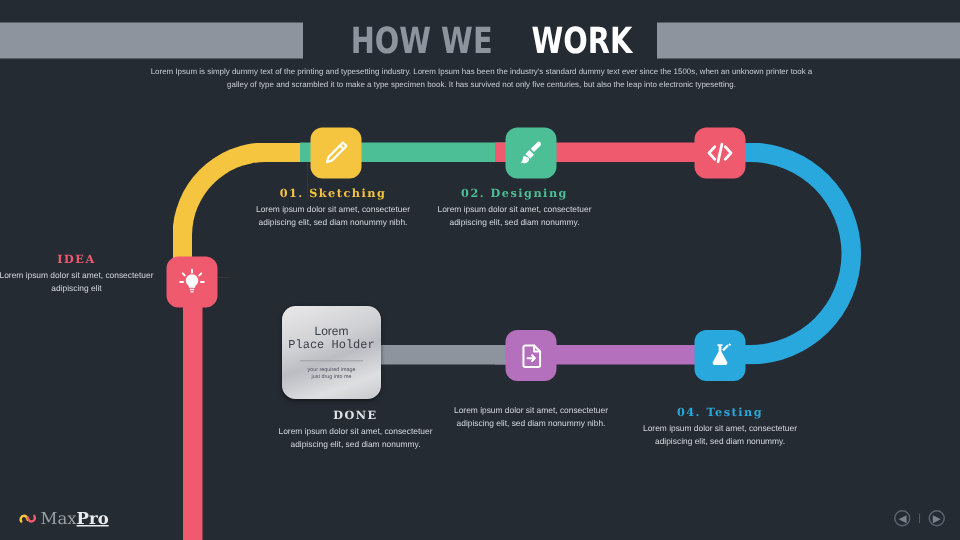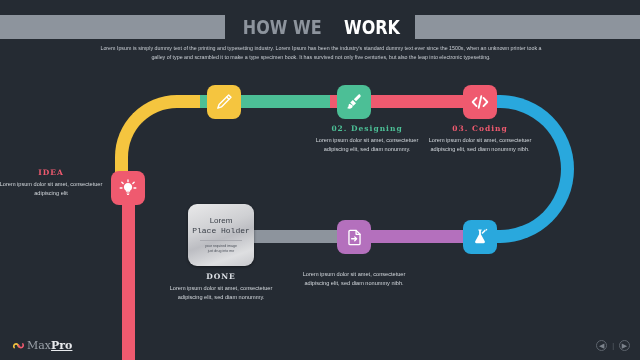--- a/index.html
+++ b/index.html
@@ -25,23 +25,23 @@
   }
   .title-wrap {
     position: absolute;
     left: 0; top: 13px;
     width: 640px;
     text-align: center;
   }
   .title-inner {
     display: inline-block;
     background: #252b33;
-    padding: 1px 8px 2px 8px;
+    padding: 1px 8px 2px 20px;
     font-family: "DejaVu Sans", sans-serif;
-    font-size: 20px;
+    font-size: 24px;
     line-height: 26px;
     white-space: nowrap;
   }
 
   
   .intro {
     position: absolute;
     left: 98px; top: 44px;
     width: 446px;
     text-align: center;
@@ -181,57 +181,61 @@
   </div>
 
   <div class="tile" style="left:207px; top:85px; background:#f5c53f;">
     <span>
       <svg width="20" height="20" viewBox="0 0 24 24" fill="none" stroke="#ffffff" stroke-width="1.7" stroke-linecap="round" stroke-linejoin="round">
         <path d="M17.6 3.6l2.8 2.8L8.9 17.9 4.6 19.4l1.5-4.3z"></path>
         <path d="M15.2 6l2.8 2.8"></path>
       </svg>
     </span>
   </div>
+  <div class="step" style="left:161px; top:124px;">
+    <span class="num" style="color:#f5c53f;">01.  Sketching</span>
+    <span class="body">Lorem ipsum dolor sit amet, consectetuer adipiscing elit, sed diam nonummy nibh.</span>
+  </div>
 
   <div class="tile" style="left:337px; top:85px; background:#4cbf96;">
     <span>
       <svg width="20" height="20" viewBox="0 0 24 24" fill="#ffffff">
         <path d="M19.4 3.3c-.7-.7-1.7-.6-2.5.2l-5.1 5.1 2.6 2.6 5.1-5.1c.8-.8.6-2.1-.1-2.8z"></path>
         <path d="M10.6 9.6l-3.1 3.1 3.8 3.8 3.1-3.1z"></path>
         <path d="M6.4 14.2c-1.3 1.3-.6 2.6-1.4 3.9-.5.8-1.4 1.2-1.4 1.2 1.6 1.2 4.3 1.3 5.9-.3 1-1 1.1-2.2.7-3.1l-3.8-1.7z"></path>
       </svg>
     </span>
   </div>
-  <div class="step" style="left:306px; top:124px;">
+  <div class="step" style="left:282px; top:124px;">
     <span class="num" style="color:#4cbf96;">02.  Designing</span>
     <span class="body">Lorem ipsum dolor sit amet, consectetuer adipiscing elit, sed diam nonummy.</span>
   </div>
 
   <div class="tile" style="left:463px; top:85px; background:#ef5a6f;">
     <span>
       <svg width="22" height="22" viewBox="0 0 24 24" fill="none" stroke="#ffffff" stroke-width="2" stroke-linecap="round" stroke-linejoin="round">
         <path d="M8.2 7.5L4 12l4.2 4.5"></path>
         <path d="M15.8 7.5L20 12l-4.2 4.5"></path>
         <path d="M13.4 5.6l-2.8 12.8"></path>
       </svg>
     </span>
   </div>
-  <div class="step" style="left:419px; top:124px;">
-    <span class="num" style="color:#ef5a6f;">03.  Coding</span>
-    <span class="body">Lorem ipsum dolor sit amet, consectetuer adipiscing elit, sed diam nonummy nibh.</span>
-  </div>
 
   <div class="tile" style="left:463px; top:220px; background:#29a8dd;">
     <span>
       <svg width="20" height="20" viewBox="0 0 24 24" fill="#ffffff">
         <path d="M10 3h4v1.3h-.9v4.4l4.6 8.4c.6 1.1-.1 2.4-1.4 2.4H7.7c-1.3 0-2-1.3-1.4-2.4l4.6-8.4V4.3H10z"></path>
         <path d="M17.8 3.1l1.3 1.3-4.1 4.1-1.3-1.3z" opacity="0.95"></path>
         <path d="M19.6 2.1l1.3 1.3-1 1-1.3-1.3z"></path>
       </svg>
     </span>
+  </div>
+  <div class="step" style="left:419px; top:270px;">
+    <span class="num" style="color:#29a8dd;">04.  Testing</span>
+    <span class="body">Lorem ipsum dolor sit amet, consectetuer adipiscing elit, sed diam nonummy.</span>
   </div>
 
   <div class="tile" style="left:337px; top:220px; background:#b470bd;">
     <span>
       <svg width="19" height="19" viewBox="0 0 24 24" fill="none" stroke="#ffffff" stroke-width="1.7" stroke-linecap="round" stroke-linejoin="round">
         <path d="M14 3H6.5A1.5 1.5 0 0 0 5 4.5v15A1.5 1.5 0 0 0 6.5 21h11a1.5 1.5 0 0 0 1.5-1.5V8z"></path>
         <path d="M14 3v5h5"></path>
         <path d="M8.4 13.6h6.2M12.3 11.2l2.4 2.4-2.4 2.4"></path>
       </svg>
     </span>
@@ -240,21 +244,21 @@
     <span class="body">Lorem ipsum dolor sit amet, consectetuer adipiscing elit, sed diam nonummy nibh.</span>
   </div>
 
   <div class="ph">
     <div class="l1">Lorem</div>
     <div class="l2">Place Holder</div>
     <div class="rule"></div>
     <div class="l3">your required image</div>
     <div class="l3">just drug into me</div>
   </div>
-  <div class="step" style="left:160px; top:272px;">
+  <div class="step" style="left:176px; top:272px;">
     <span class="num" style="color:#dfe3e8;">DONE</span>
     <span class="body">Lorem ipsum dolor sit amet, consectetuer adipiscing elit, sed diam nonummy.</span>
   </div>
 
   <div class="logo">
     <span class="mark">
       <svg width="13" height="11" viewBox="0 0 24 20" fill="none" stroke-width="3" stroke-linecap="round">
         <path d="M4 14c-2-3 0-7 3.5-7 3 0 4 3 4.5 5" stroke="#f5c53f"></path>
         <path d="M20 7c2 3 0 7-3.5 7-3 0-4-3-4.5-5" stroke="#ef5a6f"></path>
       </svg>

